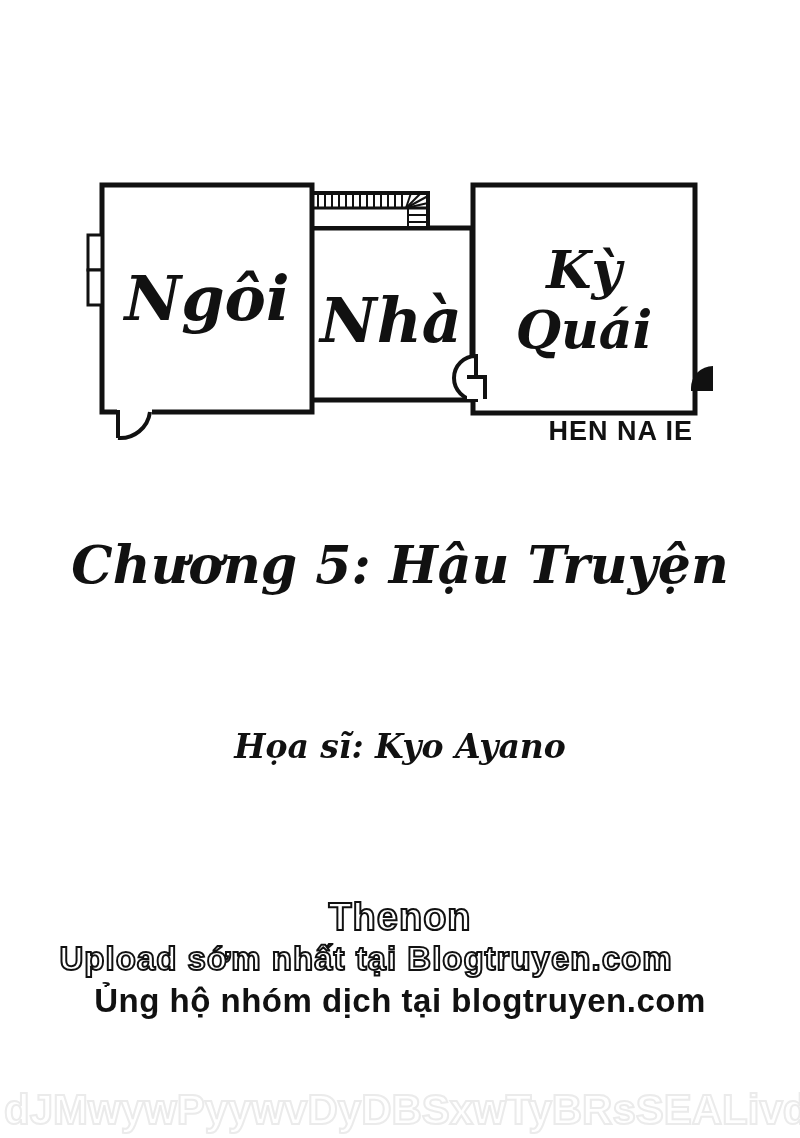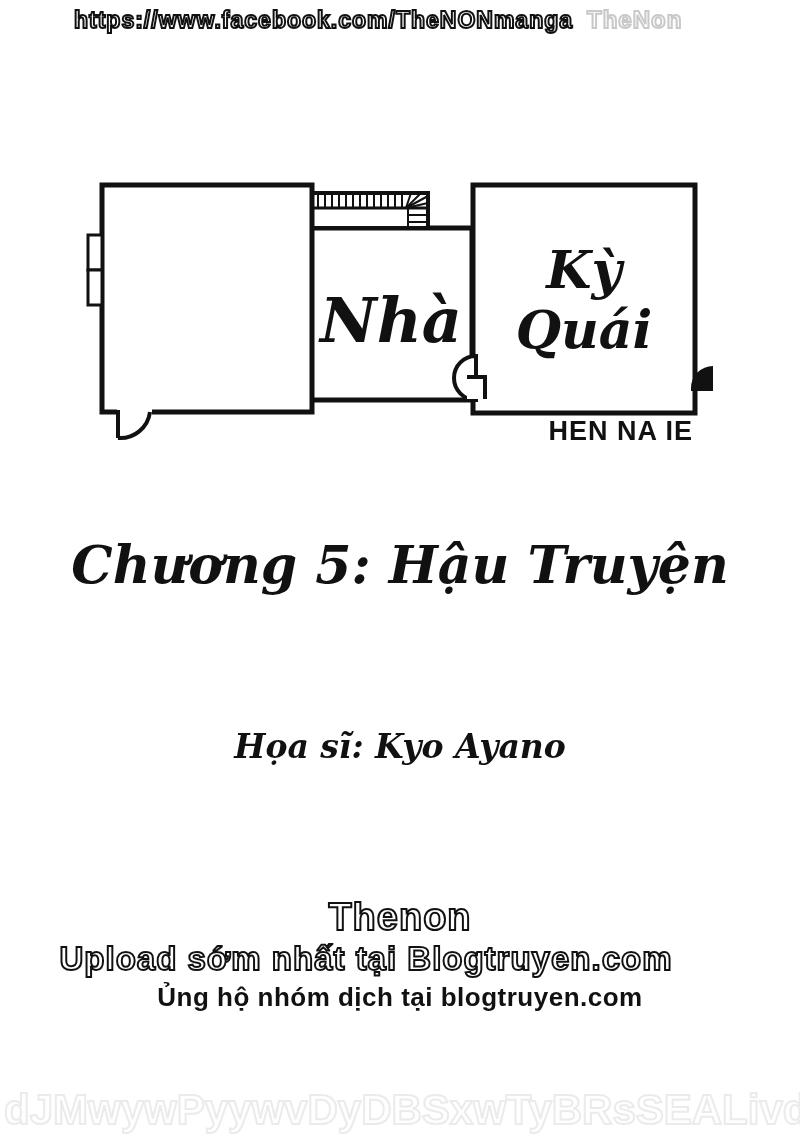--- a/index.html
+++ b/index.html
@@ -67,39 +67,35 @@
   }
 
   .group-name{
     position:absolute;left:0;top:896px;width:800px;text-align:center;font-size:38px;
   }
   .upload-note{
     position:absolute;left:0;top:940px;width:732px;text-align:center;font-size:33px;
   }
   .support-note{
     position:absolute;left:0;top:982px;width:800px;text-align:center;
-    font-size:26px;font-weight:bold;color:var(--ink);letter-spacing:0.5px;
+    font-size:33px;font-weight:bold;color:var(--ink);letter-spacing:0.5px;
     font-family:"Liberation Sans",sans-serif;
   }
   .watermark{
     position:absolute;left:4px;top:1086px;width:800px;overflow:hidden;
     font-size:42px;font-weight:bold;letter-spacing:0px;white-space:nowrap;
     color:#ffffff;-webkit-text-stroke:2px var(--watermark_stroke);
     font-family:"Liberation Sans",sans-serif;
   }
 </style>
 </head>
 <body>
 
 <div class="page">
 
-  <div class="header-row">
-    <span class="bubble url-text">https://www.facebook.com/TheNONmanga</span>
-    <span class="bubble-gray site-logo">TheNon</span>
-  </div>
 
   <svg class="diagram-svg" width="800" height="500" viewBox="0 0 800 500">
 
     <rect x="310" y="228" width="162" height="172" fill="#ffffff" stroke="#111111" stroke-width="5"></rect>
 
     <g stroke="#111111" fill="none">
       <rect x="312" y="193" width="116" height="35" fill="#ffffff" stroke-width="4"></rect>
       <line x1="312" y1="208" x2="428" y2="208" stroke-width="3"></line>
       <g stroke-width="2">
         <line x1="318" y1="193" x2="318" y2="208"></line>
@@ -142,20 +138,21 @@
 
     <g>
       <path d="M 476 356 A 22 22 0 0 0 476 400 Z" fill="#ffffff" stroke="#111111" stroke-width="4"></path>
       <rect x="467" y="377" width="18" height="22" fill="#ffffff" stroke="none"></rect>
       <path d="M 467 377 L 485 377 L 485 399" fill="none" stroke="#111111" stroke-width="4"></path>
     </g>
 
     <path d="M 691 391 L 691 388 A 22 22 0 0 1 713 366 L 713 391 Z" fill="#111111" stroke="none"></path>
   </svg>
 
+  <div class="room-label label-left">Ngôi</div>
   <div class="room-label label-middle">Nhà</div>
   <div class="room-label label-right">
     <span>Kỳ</span>
     <span>Quái</span>
   </div>
   <div class="romaji">HEN NA IE</div>
 
   <div class="chapter-title">Chương 5: Hậu Truyện</div>
 
   <div class="credits">

